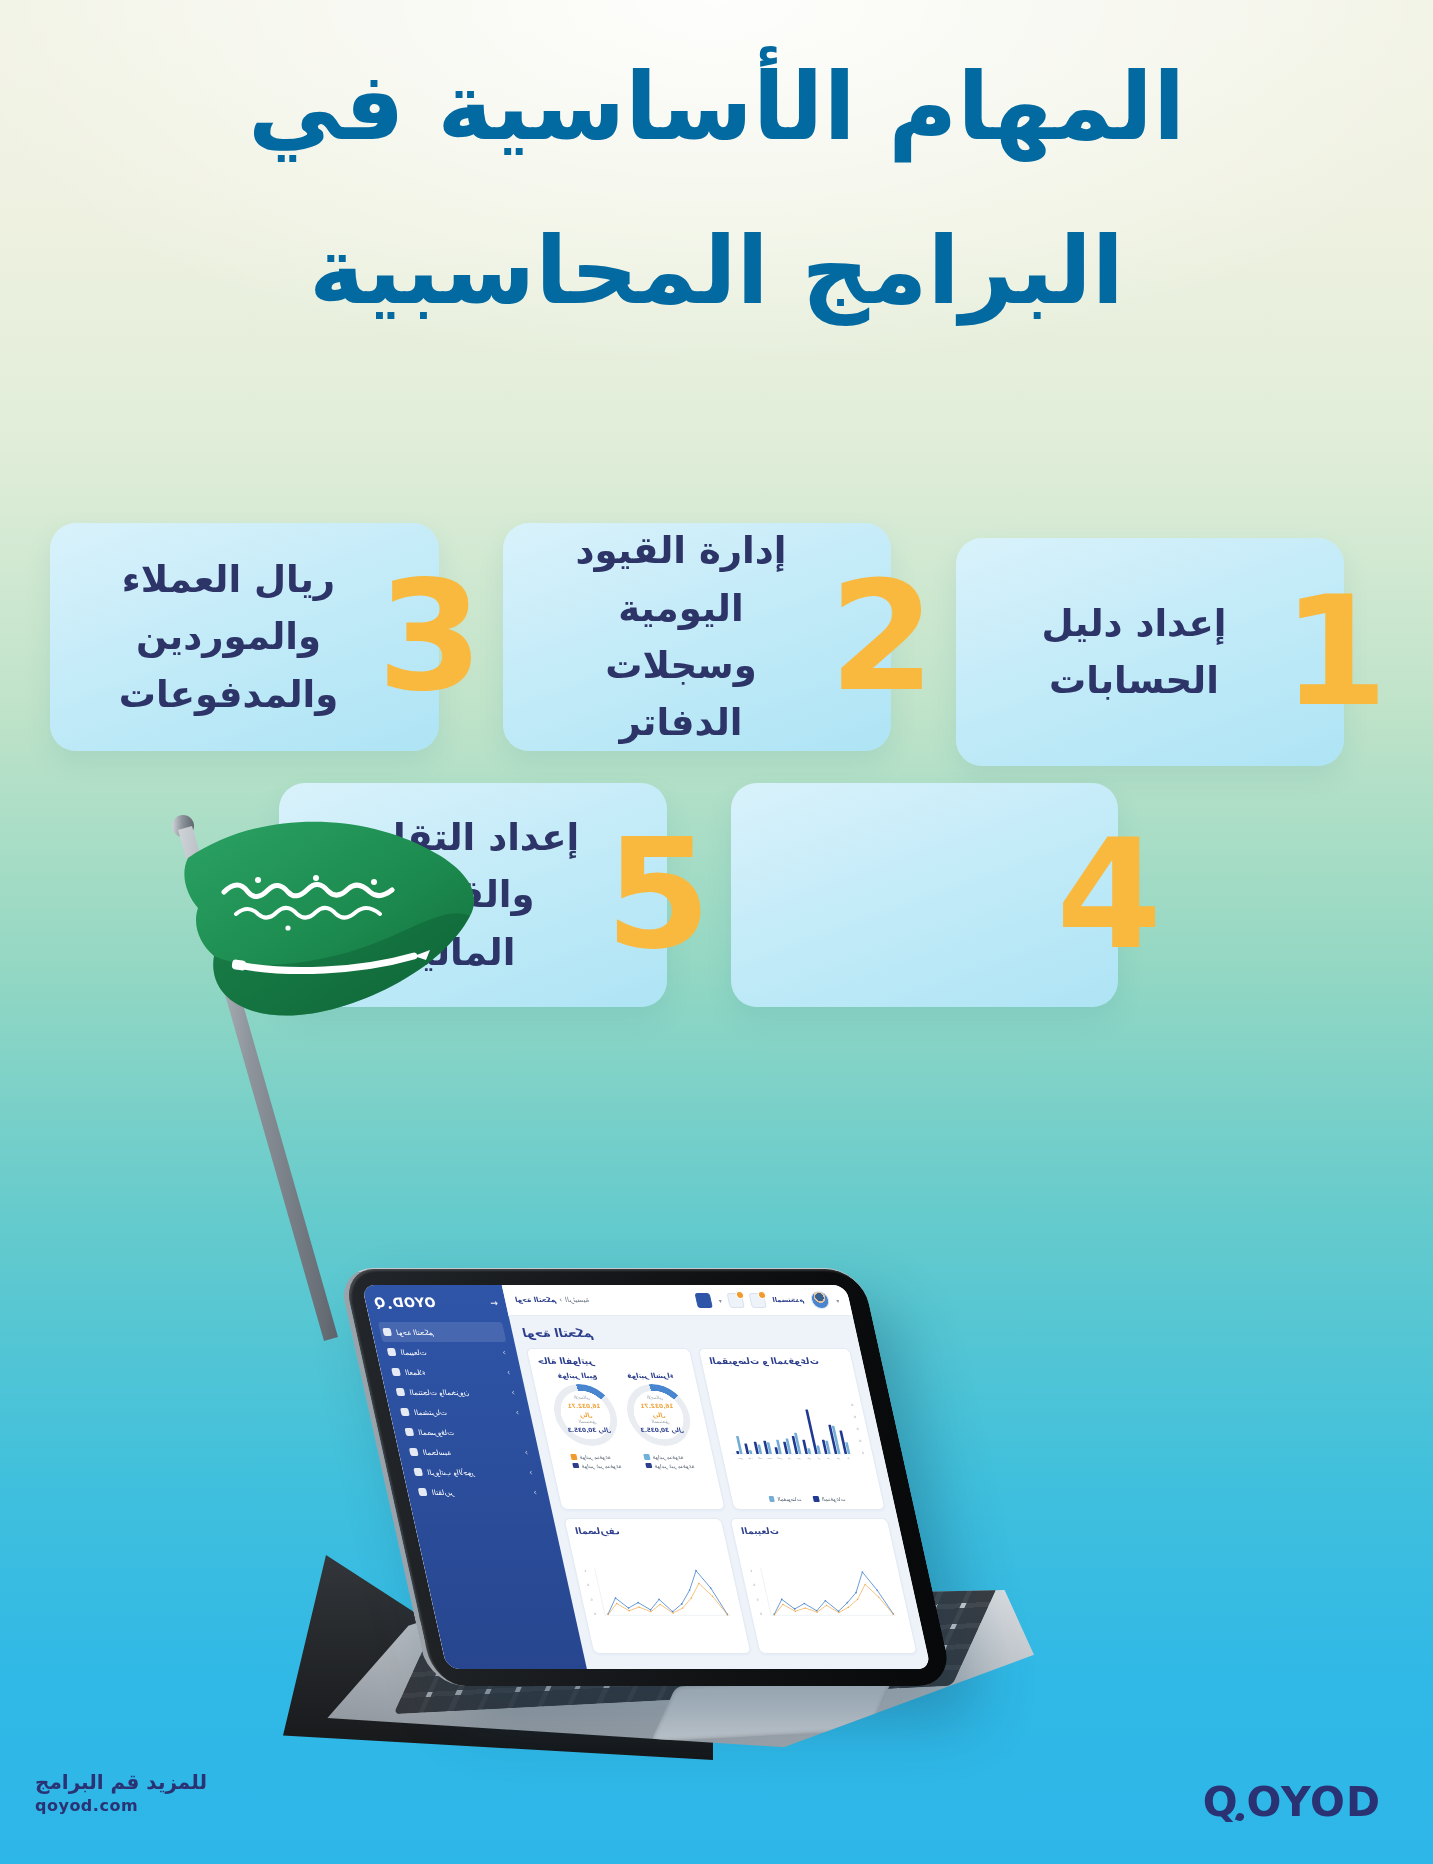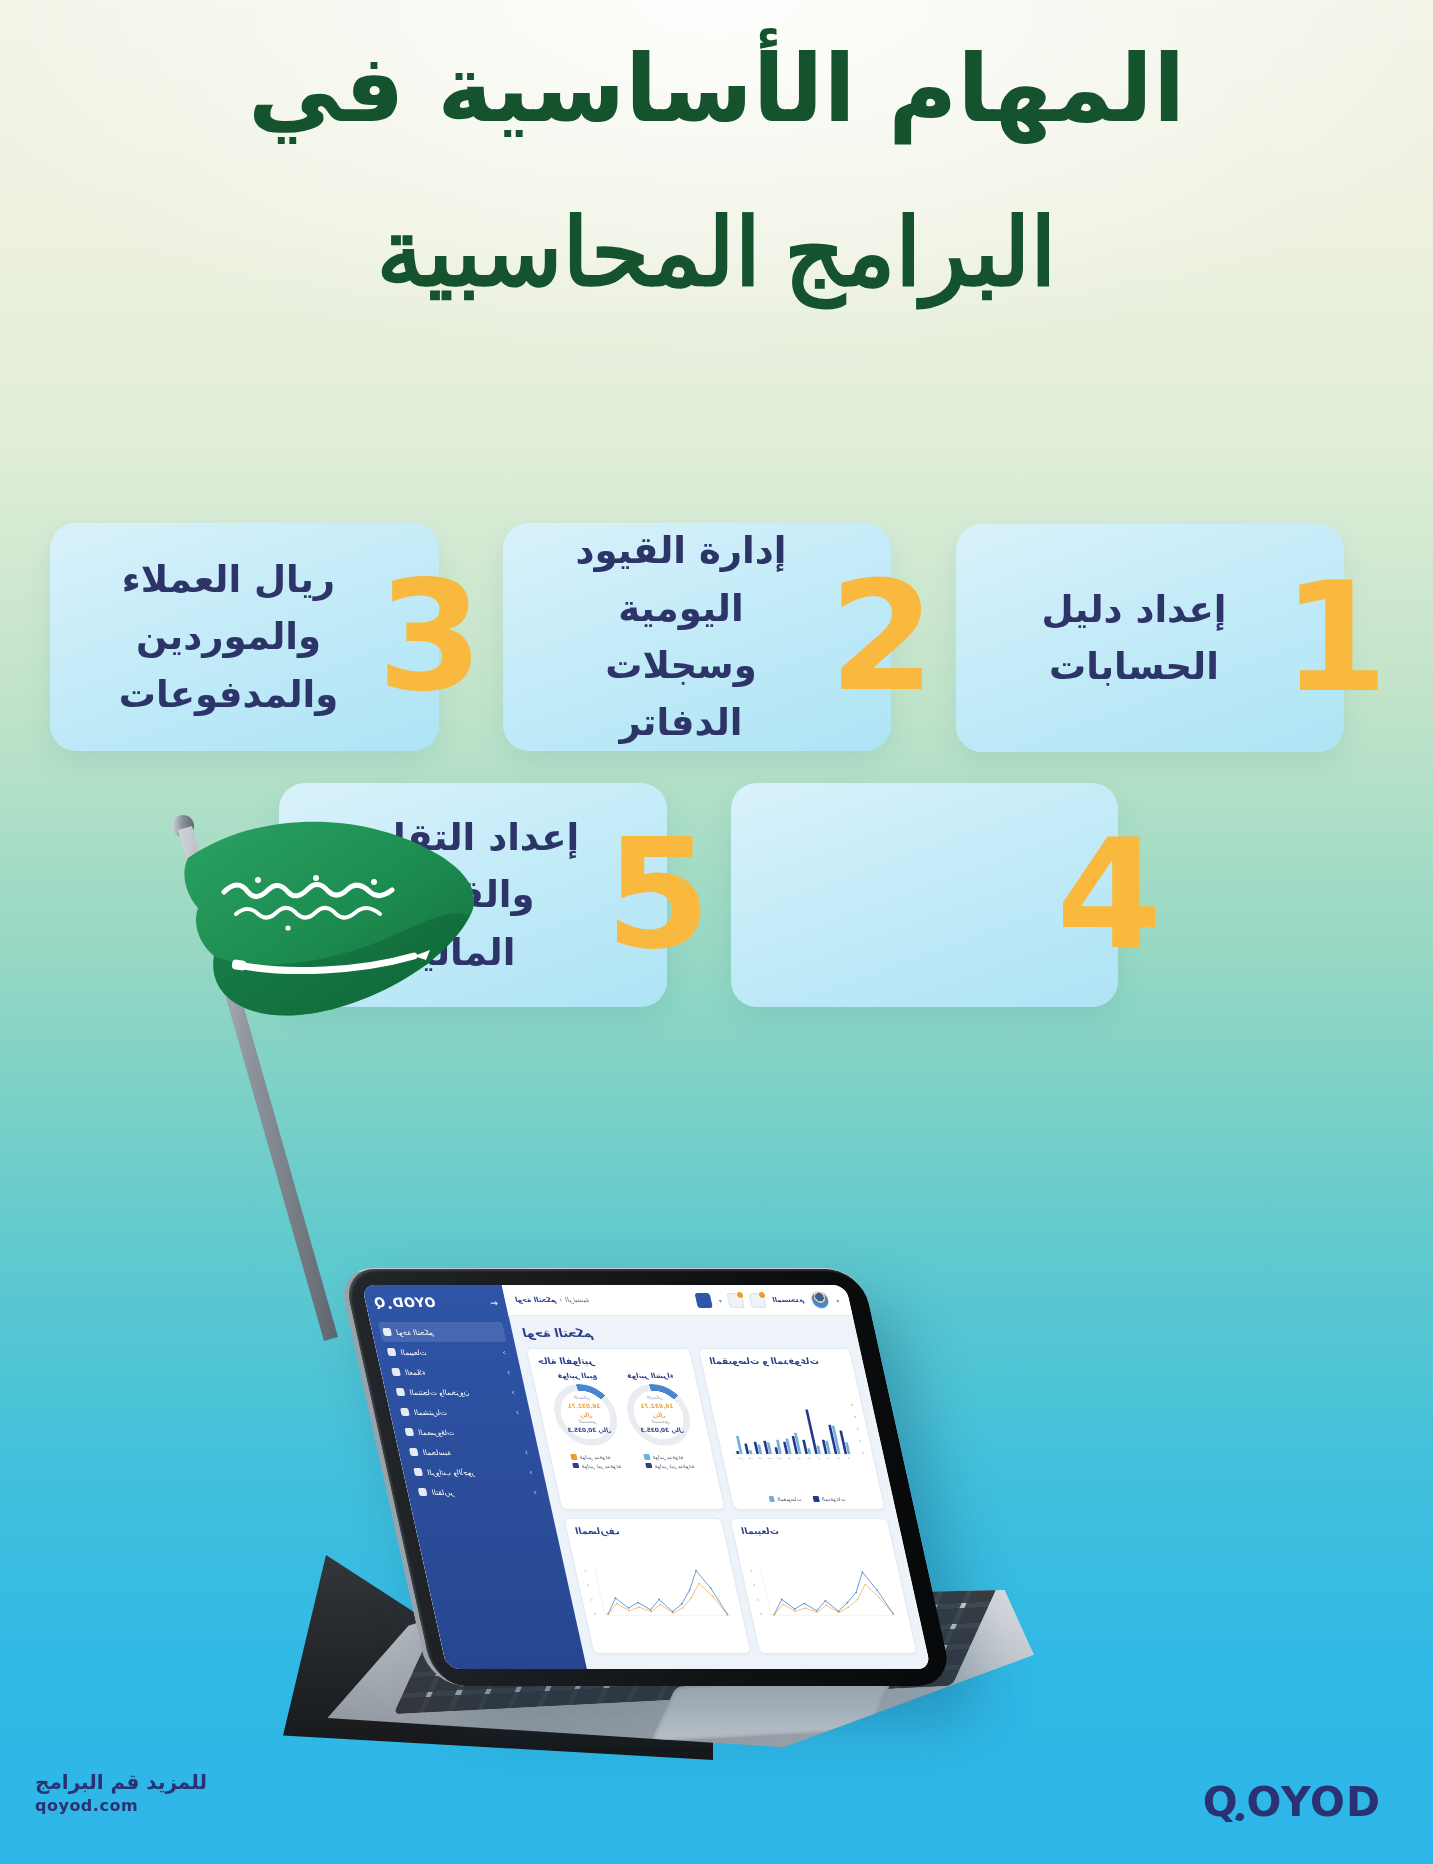--- a/index.html
+++ b/index.html
@@ -4,32 +4,32 @@
 <style>
   html,body{margin:0;padding:0;}
   body{
     width:1433px;height:1864px;position:relative;overflow:hidden;
     font-family:"DejaVu Sans", sans-serif;
     background:
       radial-gradient(55% 20% at 50% 0%, rgba(255,255,255,.9) 0%, rgba(255,255,255,0) 100%),
       linear-gradient(180deg,#f2f3e6 0%,#eef1e0 12%,#e0edd8 24%,#bfe3c9 38%,#93d7c3 52%,#63cacd 66%,#41c0dc 79%,#30b8e6 90%,#2db6e8 100%);
   }
   
-  .title{position:absolute;top:42px;left:0;width:100%;text-align:center;direction:rtl;color:#14532d;}
+  .title{position:absolute;top:60px;left:0;width:100%;text-align:center;direction:rtl;color:#0369a1;}
   .title .ln{font-size:94px;font-weight:800;line-height:1.0;letter-spacing:-1px;}
-  .title .ln + .ln{margin-top:70px;font-family:Liberation Serif, serif;}
+  .title .ln + .ln{margin-top:70px;}
   
   .step{position:absolute;border-radius:26px;
     background:linear-gradient(160deg,#d9f2fb 0%,#c4ebf8 45%,#aee4f5 100%);
     box-shadow:0 12px 26px rgba(60,130,150,.12);
     display:flex;align-items:center;justify-content:center;}
   .step .lbl{direction:rtl;text-align:center;font-size:37px;font-weight:700;color:#2d3467;line-height:1.55;padding:0 78px 0 46px;}
   .step .num{position:absolute;right:-44px;top:50%;transform:translateY(-50%);
     font-size:152px;font-weight:800;color:#f9b93e;line-height:1;}
-  #step1{left:956px;top:524px;width:388px;height:228px;}
+  #step1{left:956px;top:538px;width:388px;height:228px;}
   #step2{left:503px;top:523px;width:388px;height:228px;}
   #step3{left:50px; top:523px;width:389px;height:228px;}
   #step4{left:731px;top:783px;width:387px;height:224px;}
   #step5{left:279px;top:783px;width:388px;height:224px;}
   
   #flag{position:absolute;left:128px;top:796px;width:380px;height:560px;}
   
   .folio{position:absolute;left:283px;top:1555px;width:430px;height:205px;
     background:linear-gradient(180deg,#33363a,#151719);
     clip-path:polygon(10% 0%,38% 38%,100% 58%,100% 100%,0% 88%);}

